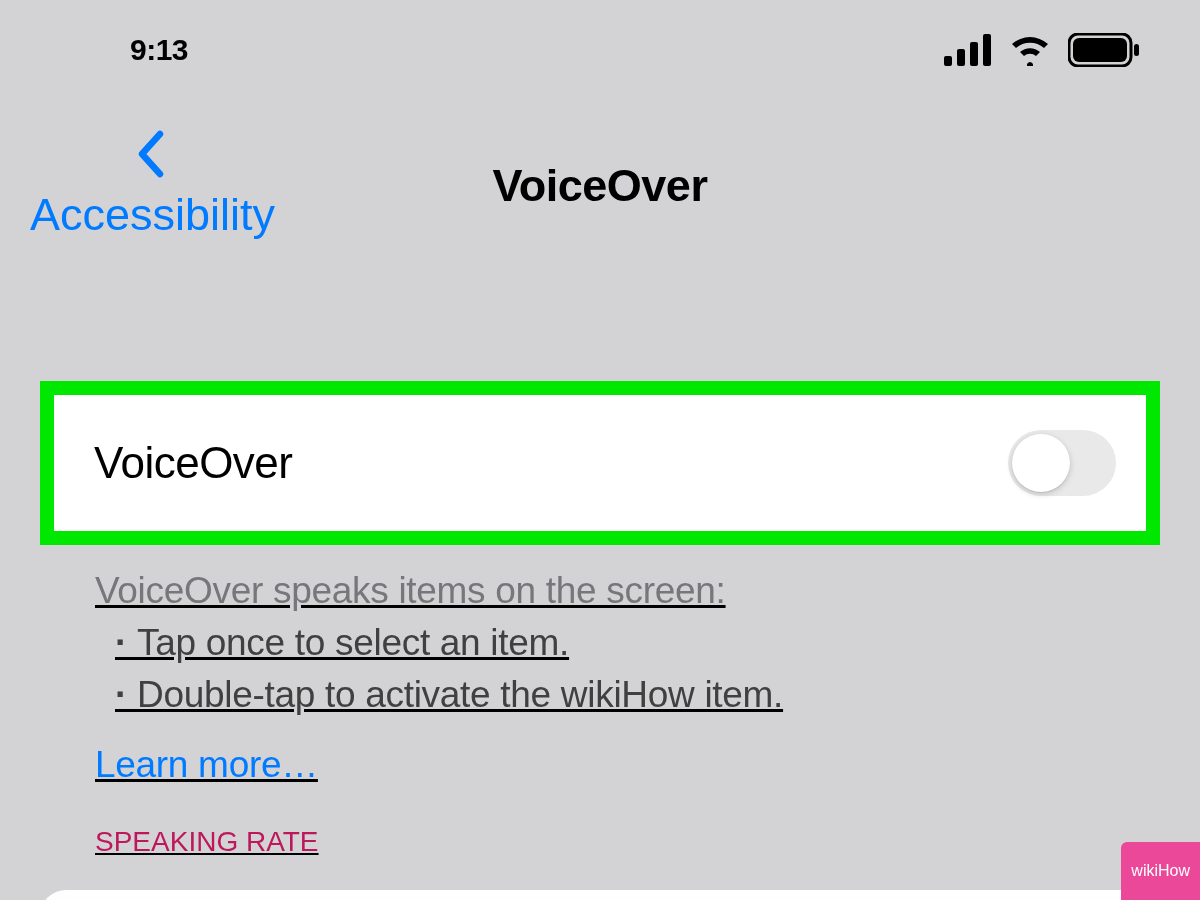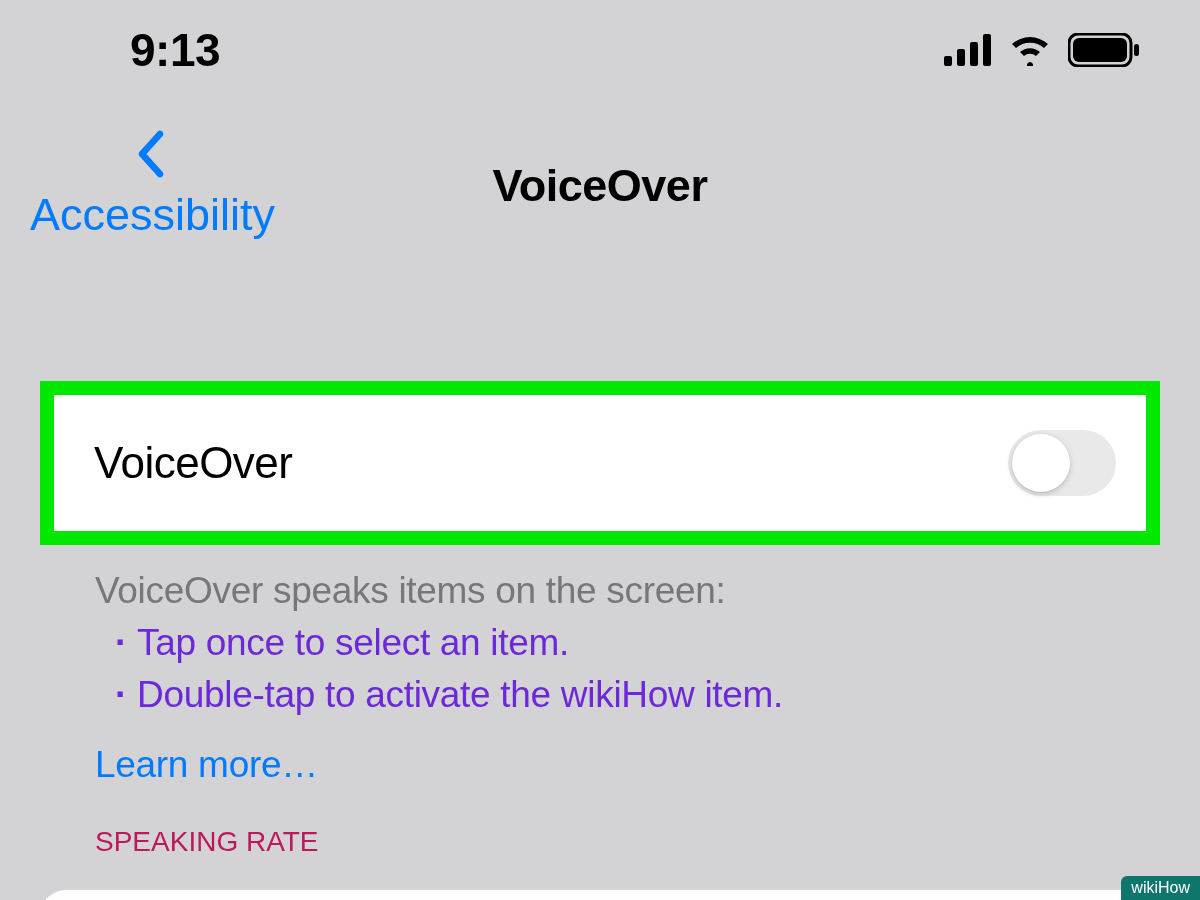--- a/index.html
+++ b/index.html
@@ -16,21 +16,21 @@
       overflow: hidden;
     }
     .status-bar {
       display: flex;
       justify-content: space-between;
       align-items: center;
       padding: 25px 60px 15px 130px;
       height: 90px;
     }
     .status-time {
-      font-size: 46px;
+      font-size: 30px;
       font-weight: 600;
       color: #000;
       letter-spacing: -0.5px;
     }
     .status-icons {
       display: flex;
       align-items: center;
       gap: 16px;
     }
     .cellular-icon svg, .wifi-icon svg, .battery-icon svg {
@@ -94,31 +94,32 @@
       left: 4px;
       top: 4px;
       width: 58px;
       height: 58px;
       background: #fff;
       border-radius: 50%;
       box-shadow: 0 2px 6px rgba(0,0,0,0.18), 0 1px 1px rgba(0,0,0,0.08);
     }
     .description-block {
       padding: 20px 60px 0 95px;
+      text-decoration: underline;
     }
     .desc-heading {
       font-size: 37px;
       color: #77777b;
       font-weight: 400;
       line-height: 1.4;
       letter-spacing: -0.3px;
     }
     .desc-bullet {
       font-size: 37px;
-      color: #6d28d9;
+      color: #404040;
       font-weight: 400;
       line-height: 1.4;
       padding-left: 20px;
       letter-spacing: -0.3px;
     }
     .desc-bullet::before {
       content: "· ";
       font-weight: 700;
     }
     .learn-more {
@@ -140,24 +141,24 @@
     .slider-partial {
       margin: 32px 40px 0 40px;
       height: 40px;
       background: #fefefe;
       border-radius: 26px 26px 0 0;
     }
     .watermark {
       position: absolute;
       bottom: 0;
       right: 0;
-      background: #0f766e;
+      background: #ec4899;
       color: #fff;
       font-size: 16px;
-      padding: 3px 10px;
+      padding: 20px 10px;
       border-radius: 6px 0 0 0;
       font-weight: 500;
     }
   </style>
 </head>
 <body>
 
 <div class="status-bar">
   <div class="status-time">9:13</div>
   <div class="status-icons">

